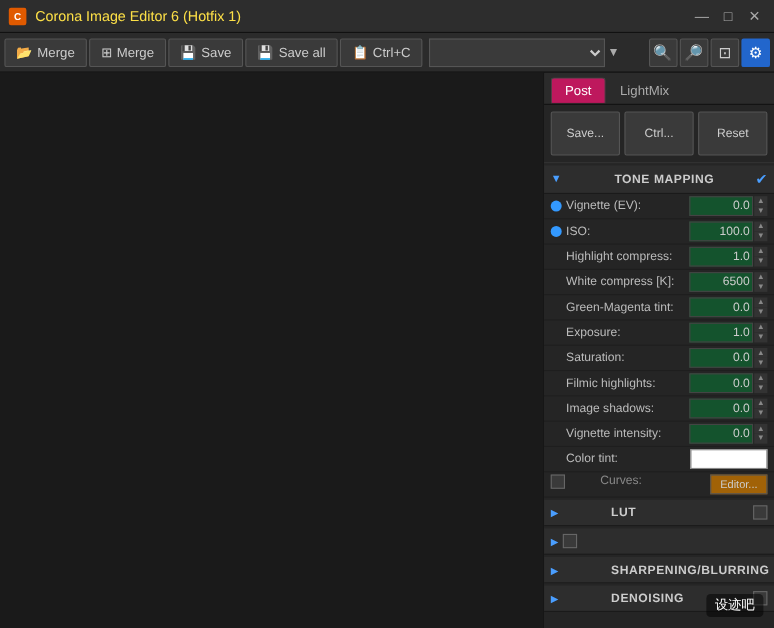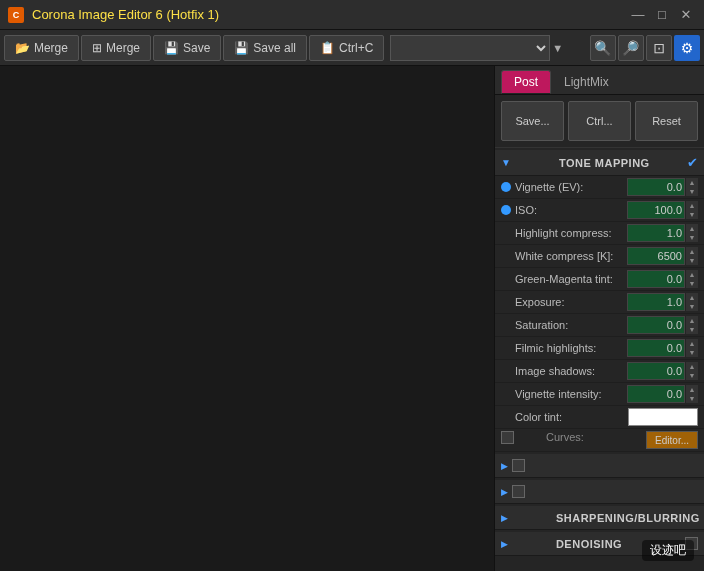--- a/index.html
+++ b/index.html
@@ -504,20 +504,21 @@
       <div class="curves-row">
         <div class="curves-checkbox"></div>
         <span class="curves-label">Curves:</span>
         <button class="curves-editor-btn">Editor...</button>
       </div>
 
     </div>
 
     <div class="section-header">
       <span class="section-triangle" style="color:#4a9eff; font-size:9px;">▶</span>
+      <span class="section-title">LUT</span>
       <div class="section-checkbox"></div>
     </div>
 
     <div class="section-header">
       <span class="section-triangle" style="color:#4a9eff; font-size:9px;">▶</span>
       <div class="section-checkbox"></div>
     </div>
 
     <div class="section-header">
       <span class="section-triangle" style="color:#4a9eff; font-size:9px;">▶</span>

